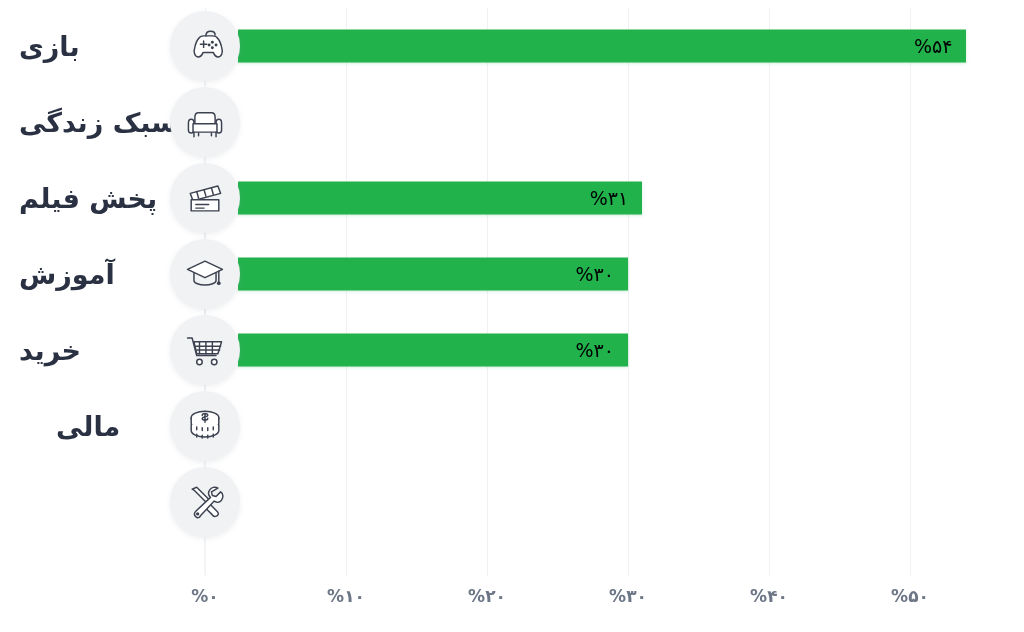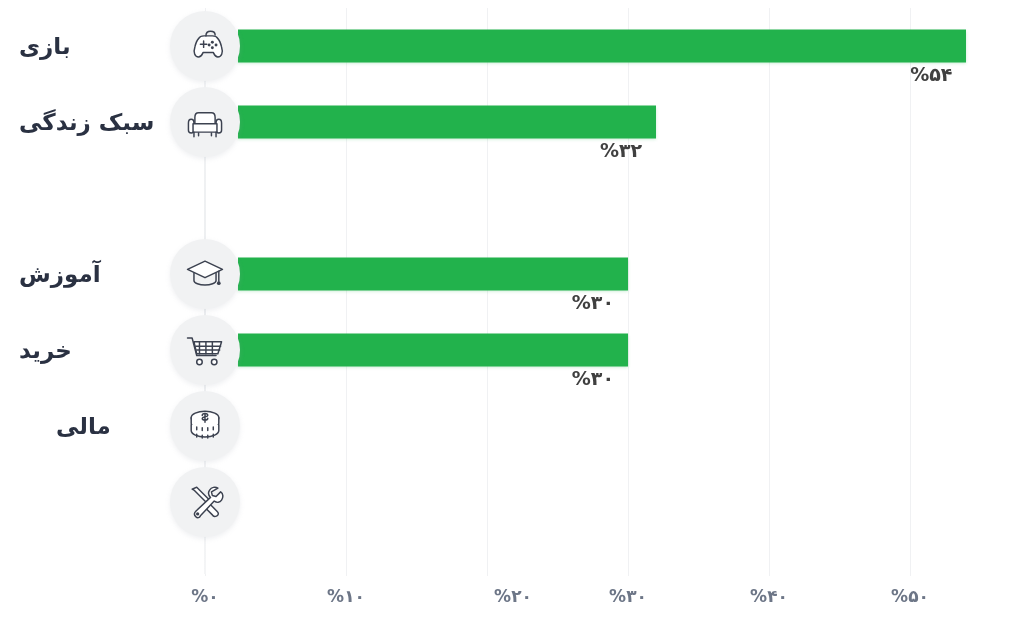--- a/index.html
+++ b/index.html
@@ -57,21 +57,21 @@
 
   
   .cat-label {
     position: absolute;
     right: 845px;           
     top: 50%;
     transform: translateY(-50%);
     text-align: left;
     width: 160px;
     color: #2a3142;
-    font-size: 23px;
+    font-size: 27px;
     font-weight: 700;
     direction: rtl;
     white-space: nowrap;
     line-height: 1;
   }
 
   
   .connector {
     position: absolute;
     left: 204px;
@@ -117,27 +117,26 @@
     height: 33px;
     background: #22b24c;
     z-index: 2;
     box-shadow: 0 1px 3px rgba(34,178,76,0.22);
   }
   .bar-value {
     position: absolute;
     right: 14px;
     top: 50%;
     transform: translateY(-50%);
-    color: #404040;
+    color: #000000;
     font-size: 19px;
-    font-weight: 700;
+    font-weight: 400;
     direction: ltr;
     white-space: nowrap;
     line-height: 1;
-    margin-top: 28px;
   }
 
   
   .xaxis {
     position: absolute;
     left: 0;
     top: 588px;
     width: 1024px;
     height: 40px;
   }
@@ -191,22 +190,33 @@
         <div class="cat-label">سبک زندگی</div>
         <div class="bubble">
           <svg viewBox="0 0 50 50" xmlns="http://www.w3.org/2000/svg">
             <path class="skf" d="M14 20c0-3 1-5 4-5h14c3 0 4 2 4 5v8H14z"></path>
             <path class="skf" d="M10 22c2 0 3 2 3 4v8c0 2-1 3-3 3s-3-1-3-3v-8c0-2 1-4 3-4z"></path>
             <path class="skf" d="M40 22c2 0 3 2 3 4v8c0 2-1 3-3 3s-3-1-3-3v-8c0-2 1-4 3-4z"></path>
             <path class="skf" d="M12 27h26v9H12z"></path>
             <path class="sk" d="M13 36v5M37 36v5M18 37v3M32 37v3"></path>
           </svg>
         </div>
-        <div class="bar" style="width: 418.2px; background: rgb(34, 178, 76);">
-          <span class="bar-value">%۳۲</span>
+      </div>
+      <div class="row" style="top: 160px;">
+        <div class="cat-label">پخش فیلم</div>
+        <div class="bubble">
+          <svg viewBox="0 0 50 50" xmlns="http://www.w3.org/2000/svg">
+            <path class="skf" d="M9 20l30-8 3 8-30 8z"></path>
+            <path class="sk" d="M16 18l2 7M24 16l2 7M32 14l2 7"></path>
+            <path class="skf" d="M10 27h30v12H10z"></path>
+            <path class="sk" d="M15 32h14M15 36h9"></path>
+          </svg>
+        </div>
+        <div class="bar" style="width: 404.1px; background: rgb(34, 178, 76);">
+          <span class="bar-value">%۳۱</span>
         </div>
       </div>
       <div class="row" style="top: 236px;">
         <div class="cat-label">آموزش</div>
         <div class="bubble">
           <svg viewBox="0 0 50 50" xmlns="http://www.w3.org/2000/svg">
             <path class="skf" d="M25 11L6 20l19 9 19-9z"></path>
             <path class="sk" d="M13 24v8c0 3 6 5 12 5s12-2 12-5v-8"></path>
             <path class="sk" d="M40 22v11"></path>
             <circle class="skd" cx="40" cy="35" r="2"></circle>
@@ -251,19 +261,19 @@
             <path class="skf" d="M39 10c-3-2-7-1-9 2s-1 6 1 8L15 35c-2 2-2 4 0 6s4 1 5-1l15-16c3 2 6 2 8-1s2-7-1-9l-5 5-4-1-1-4z"></path>
             <circle class="skd" cx="17" cy="38" r="1.8"></circle>
           </svg>
         </div>
       </div>
     </div>
 
   <div class="xaxis">
       <div class="xtick" style="left: 205px;">%۰</div>
       <div class="xtick" style="left: 346px; text-align: right;">%۱۰</div>
-      <div class="xtick" style="left: 513px;">%۲۰</div>
+      <div class="xtick" style="left: 487px;">%۲۰</div>
       <div class="xtick" style="left: 628px;">%۳۰</div>
       <div class="xtick" style="left: 769px;">%۴۰</div>
       <div class="xtick" style="left: 910px;">%۵۰</div>
     </div>
 
 </div>
 
 </body></html>

